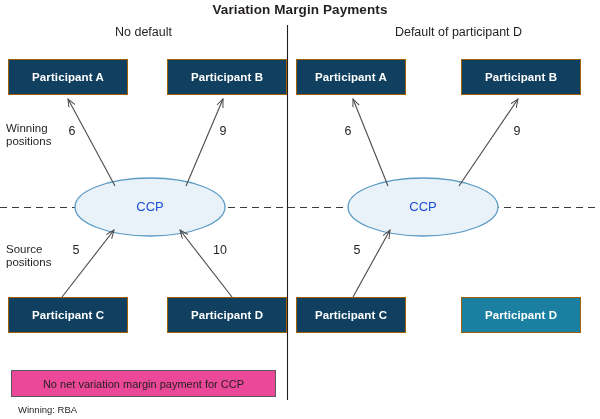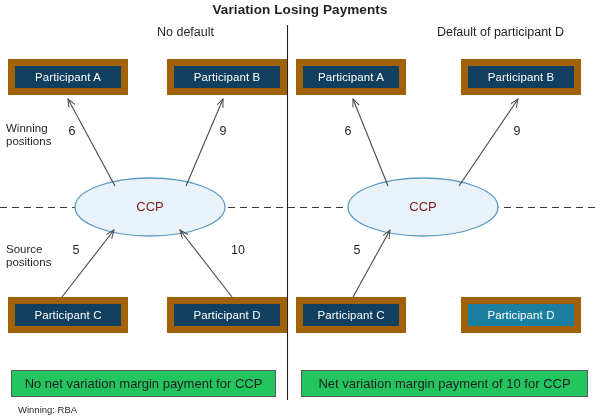--- a/index.html
+++ b/index.html
@@ -32,45 +32,44 @@
     letter-spacing: 0.1px;
     color: #231f20;
   }
   .panel-label {
     position: absolute;
     top: 25px;
     font-size: 12.5px;
     color: #231f20;
     text-align: center;
     white-space: nowrap;
-    margin-left: 42px;
   }
   .panel-label.left  { left: 0;   width: 287px; }
   .panel-label.right { left: 287px; width: 343px; }
 
   .pbox {
     position: absolute;
     display: flex;
     align-items: center;
     justify-content: center;
     box-sizing: border-box;
     color: #ffffff;
     font-size: 11.5px;
-    font-weight: 400;
+    font-weight: 700;
     letter-spacing: 0.1px;
     white-space: nowrap;
-    border: 7px solid #a16207;
+    border: 1px solid #a16207;
   }
   .pbox.navy { background: #103f60; }
   .pbox.teal { background: #1a7fa0; }
 
   .ccp-label {
     position: absolute;
     font-size: 13px;
-    color: #7f1d1d;
+    color: #1d4ed8;
     text-align: center;
     white-space: nowrap;
   }
   .side-label {
     position: absolute;
     font-size: 11.5px;
     line-height: 13px;
     color: #231f20;
     text-align: left;
     white-space: nowrap;
@@ -79,43 +78,43 @@
     position: absolute;
     font-size: 12.5px;
     color: #231f20;
     text-align: center;
     white-space: nowrap;
   }
   .caption {
     position: absolute;
     box-sizing: border-box;
     border: 1px solid #58595b;
-    background: #22c55e;
+    background: #ec4899;
     display: flex;
     align-items: center;
     justify-content: center;
-    font-size: 13px;
+    font-size: 11px;
     color: #231f20;
     white-space: nowrap;
   }
   .source {
     position: absolute;
     left: 18px;
     top: 404px;
     font-size: 9.5px;
     color: #231f20;
     white-space: nowrap;
   }
 </style>
 </head>
 <body>
 
 <div id="figure">
 
-  <div class="title">Variation Losing Payments</div>
+  <div class="title">Variation Margin Payments</div>
 
   <div class="panel-label left">No default</div>
   <div class="panel-label right">Default of participant D</div>
 
   <svg width="600" height="419" viewBox="0 0 600 419" style="position:absolute;left:0;top:0;">
     <defs>
       <marker id="ah" markerWidth="9" markerHeight="9" refX="7.6" refY="3.2" orient="auto" markerUnits="strokeWidth">
         <path d="M0,0 L7.6,3.2 L0,6.4" fill="none" stroke="#4a4a4a" stroke-width="0.9"></path>
       </marker>
     </defs>
@@ -162,24 +161,23 @@
     <span>positions</span>
   </div>
   <div class="side-label" style="left:6px; top:243px; width:78px;">
     <span>Source</span><br>
     <span>positions</span>
   </div>
 
   <div class="num" style="left:62px;  top:124px; width:20px;">6</div>
   <div class="num" style="left:213px; top:124px; width:20px;">9</div>
   <div class="num" style="left:66px;  top:243px; width:20px;">5</div>
-  <div class="num" style="left:207px; top:243px; width:26px;margin-left:18px;">10</div>
+  <div class="num" style="left:207px; top:243px; width:26px;">10</div>
 
   <div class="num" style="left:338px; top:124px; width:20px;">6</div>
   <div class="num" style="left:507px; top:124px; width:20px;">9</div>
   <div class="num" style="left:347px; top:243px; width:20px;">5</div>
 
   <div class="caption" style="left:11px;  top:370px; width:265px; height:27px;">No net variation margin payment for CCP</div>
-  <div class="caption" style="left:301px; top:370px; width:287px; height:27px;">Net variation margin payment of 10 for CCP</div>
 
   <div class="source">Winning: RBA</div>
 
 </div>
 
 </body></html>

